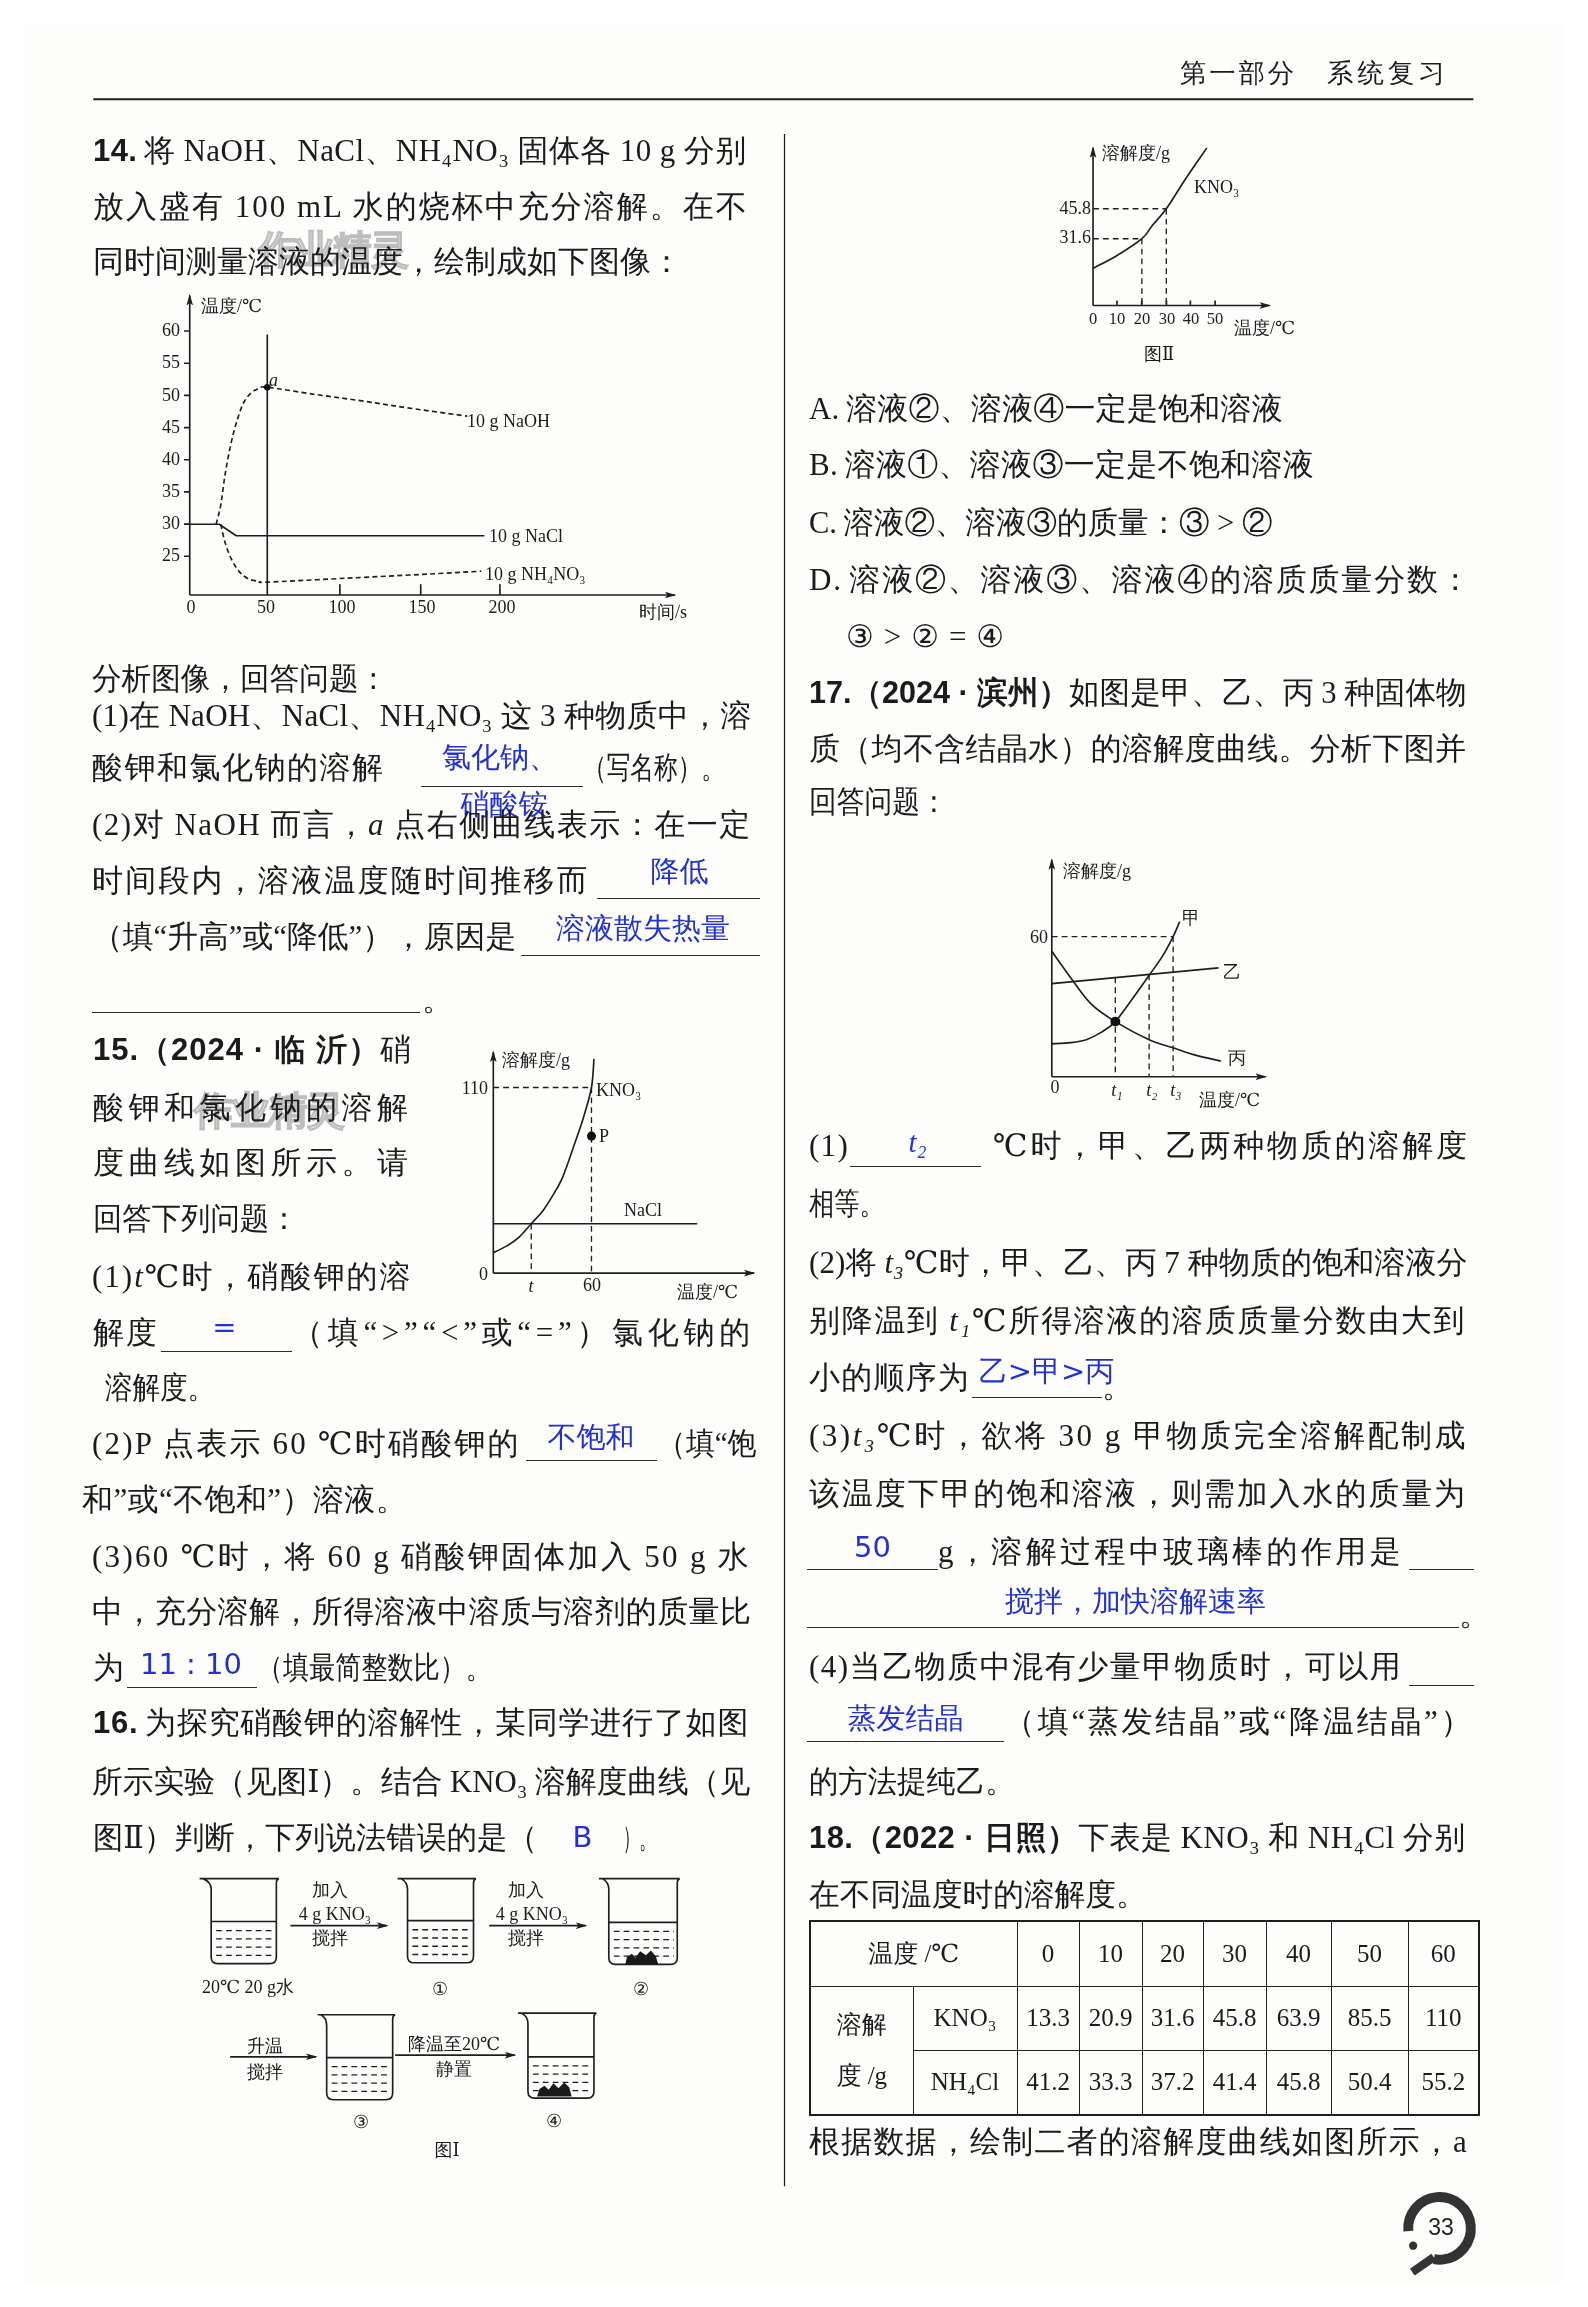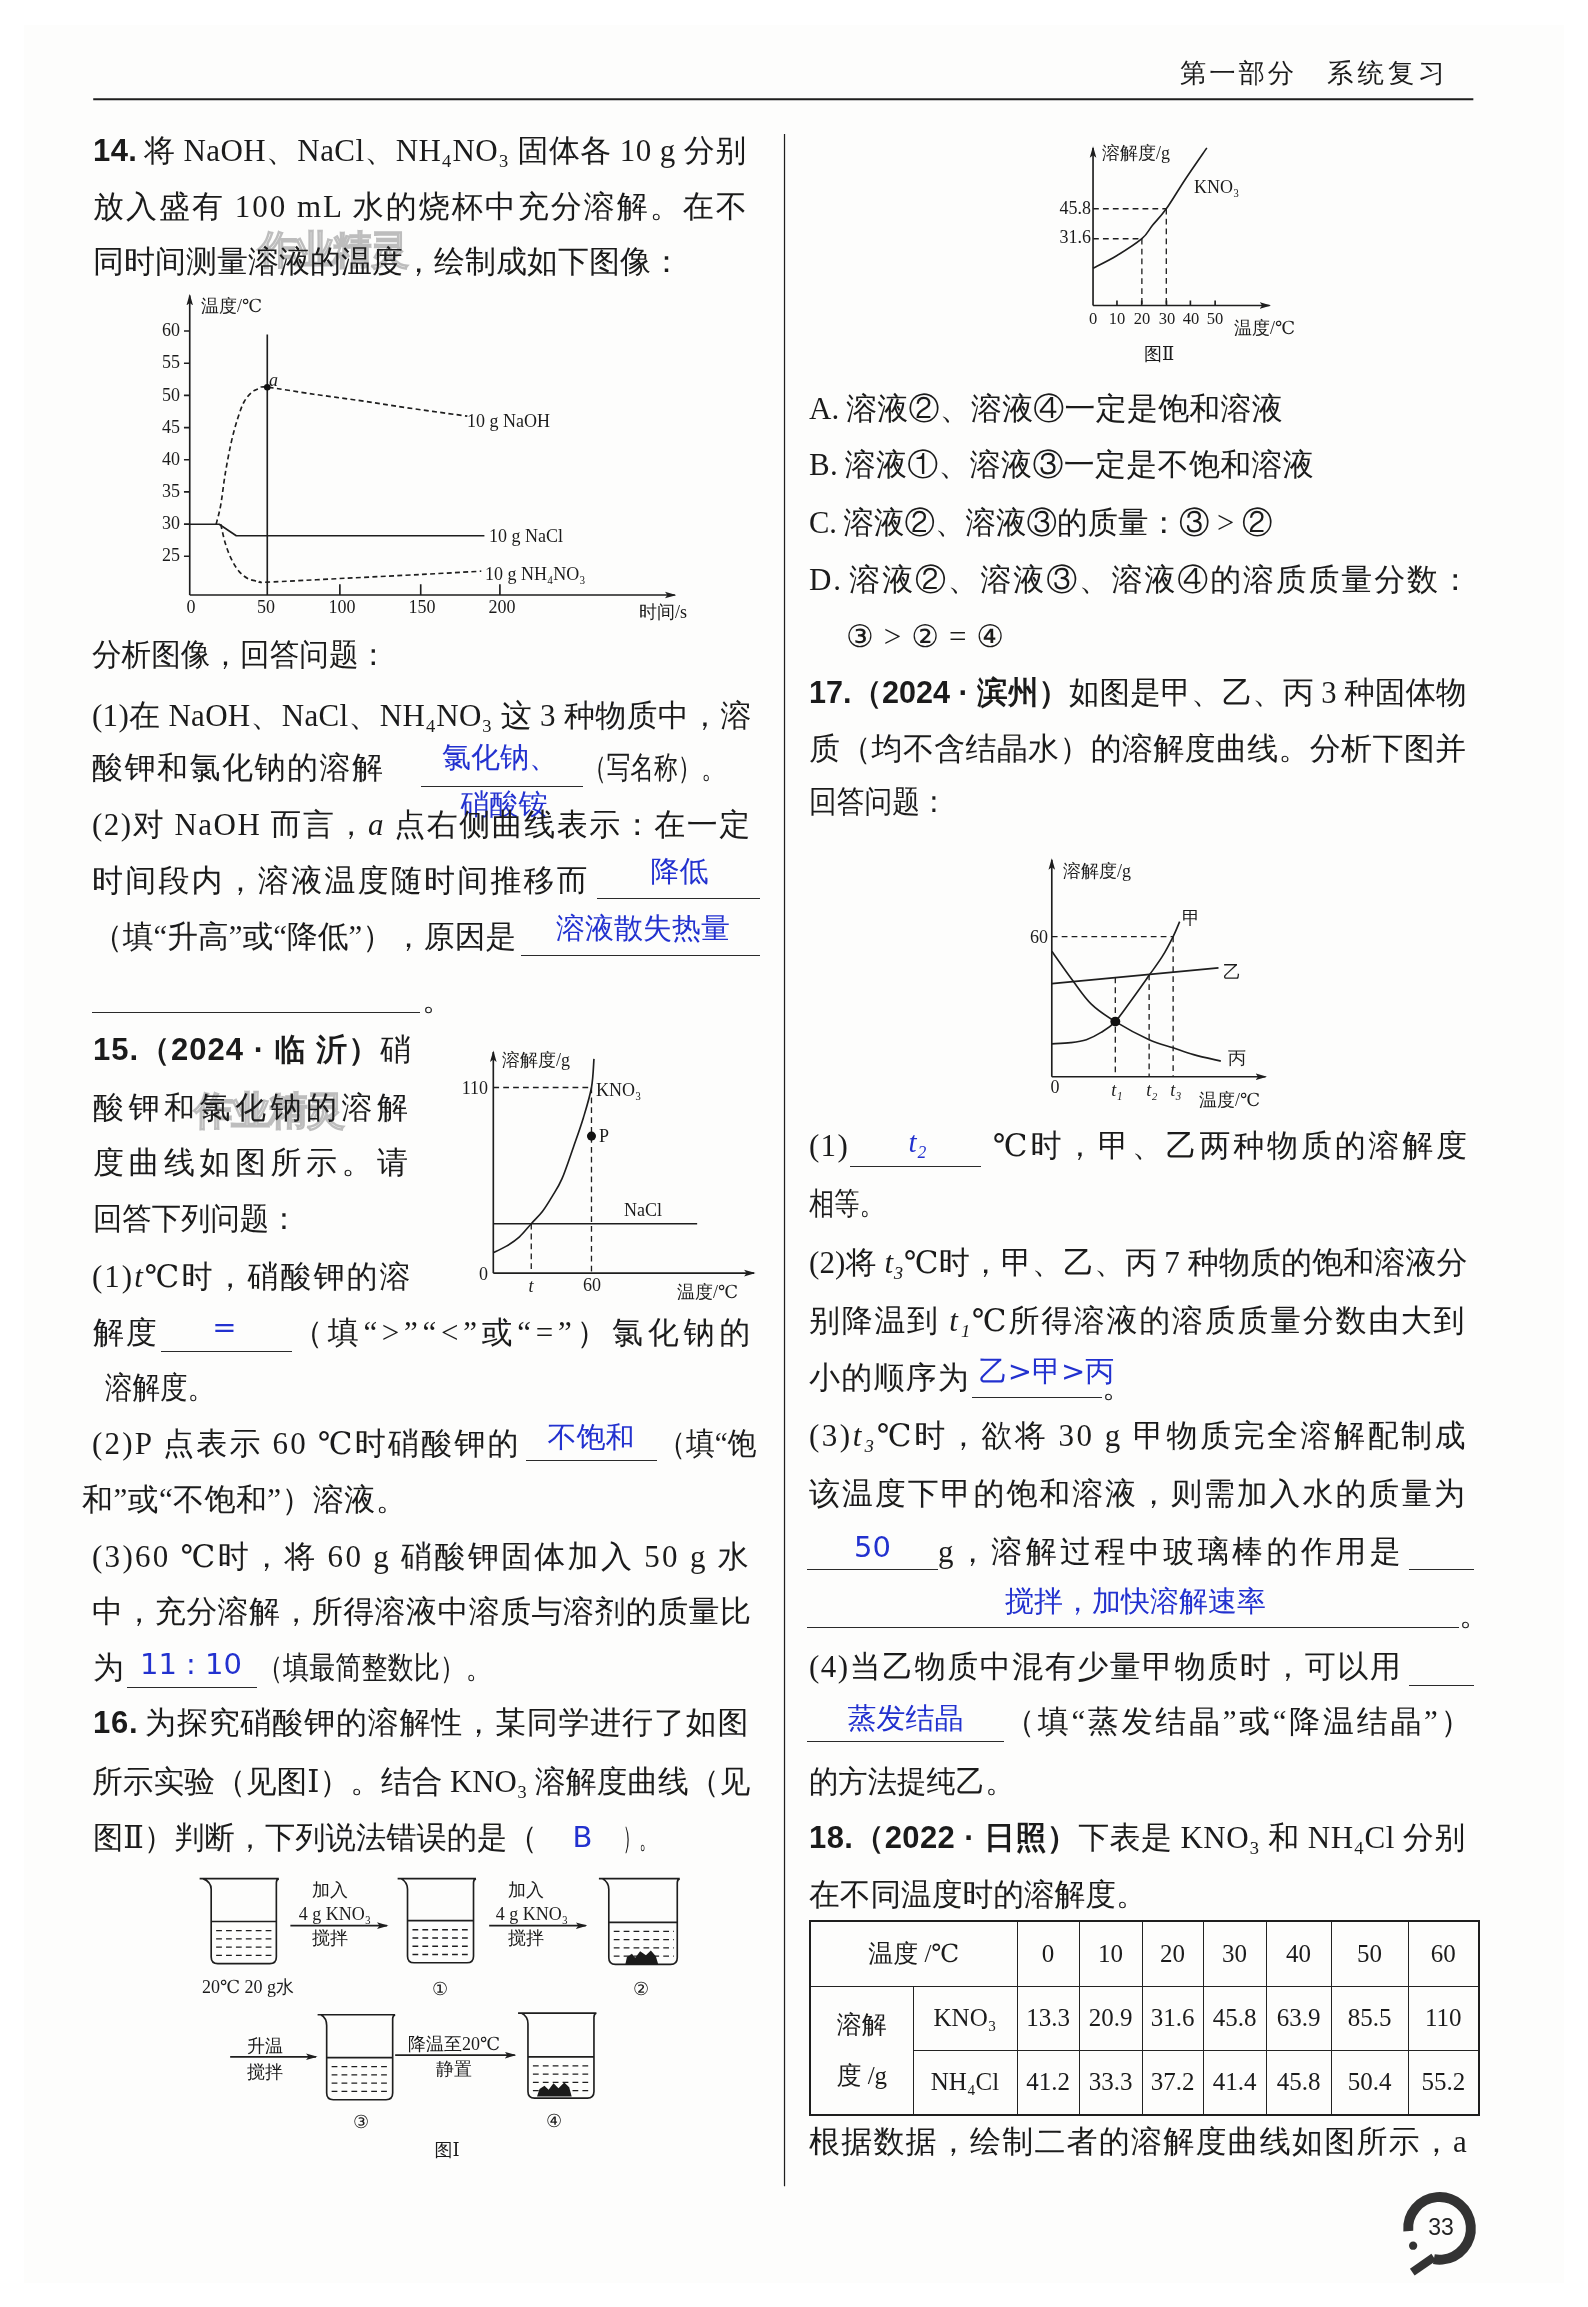--- a/index.html
+++ b/index.html
@@ -163,21 +163,21 @@
 <span class="lbl c" style="left:266px;top:597px">50</span>
 <span class="lbl c" style="left:342px;top:597px">100</span>
 <span class="lbl c" style="left:422px;top:597px">150</span>
 <span class="lbl c" style="left:502px;top:597px">200</span>
 <span class="lbl" style="left:639px;top:602px">时间/s</span>
 <span class="lbl" style="left:467px;top:411px">10 g NaOH</span>
 <span class="lbl" style="left:489px;top:526px">10 g NaCl</span>
 <span class="lbl" style="left:485px;top:564px">10 g NH₄NO₃</span>
 <span class="lbl v" style="left:269px;top:370px">a</span>
 
-<div class="seg" style="left:92px;top:634px;width:300px"><span class="in" style="transform: scaleX(0.9553);">分析图像，回答问题：</span></div>
+<div class="seg" style="left:92px;top:658px;width:300px"><span class="in" style="transform: scaleX(0.9553);">分析图像，回答问题：</span></div>
 <div class="seg" style="left:92px;top:695px;width:666px"><span class="in" style="letter-spacing: 0.3px;">(1)在 NaOH、NaCl、NH₄NO₃ 这 3 种物质中，溶</span></div>
 <div class="seg" style="left:92px;top:747px;width:328px"><span class="in" style="letter-spacing: 1.5px;">酸钾和氯化钠的溶解</span></div>
 <div class="blank" style="left:421px;top:786px;width:162px"></div>
 <div class="ans" style="left:442px;top:739px;width:106px">氯化钠、</div>
 <div class="ans" style="left:458px;top:786px;width:92px">硝酸铵</div>
 <div class="seg" style="left:583px;top:747px;width:144px"><span class="in" style="transform: scaleX(0.7632);">（写名称）。</span></div>
 
 <div class="seg" style="left:92px;top:804px;width:666px"><span class="in" style="letter-spacing: 1.5px;"><span>(2)对 NaOH 而言，</span><span class="v">a</span><span> 点右侧曲线表示：在一定</span></span></div>
 <div class="seg" style="left:92px;top:860px;width:503px"><span class="in" style="letter-spacing: 2.2px;">时间段内，溶液温度随时间推移而</span></div>
 <div class="blank" style="left:597px;top:898px;width:163px"></div>

